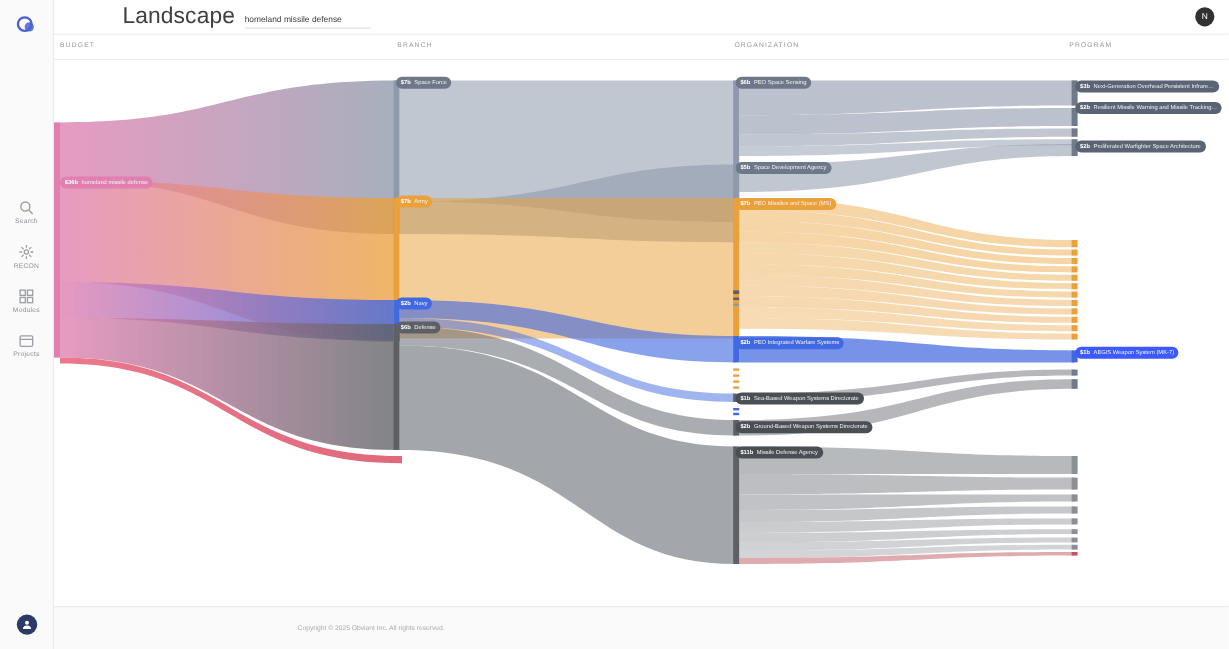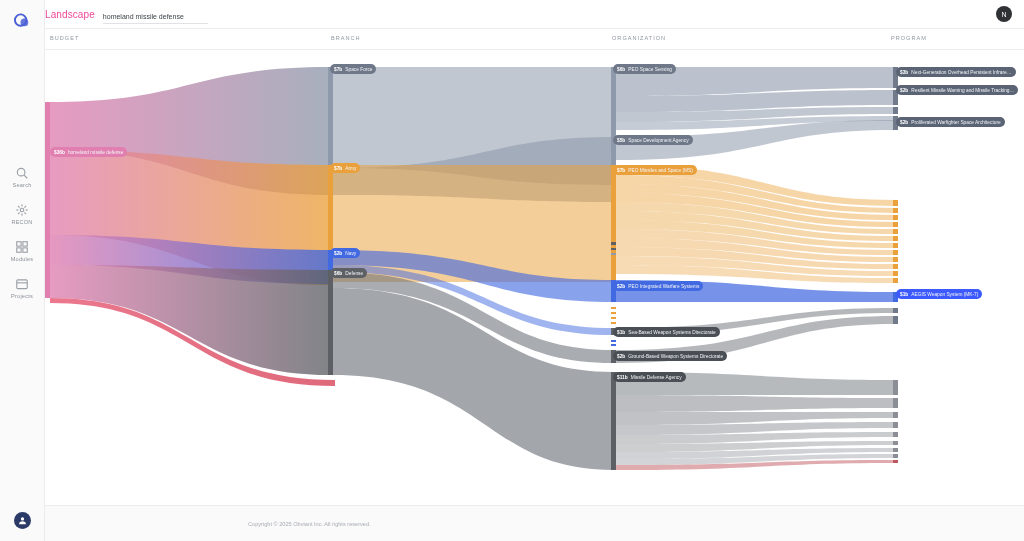--- a/index.html
+++ b/index.html
@@ -27,22 +27,22 @@
   .rail-label { font-size: 5.6px; color: #8c9199; letter-spacing: .2px;
     line-height: 7px; }
   .rail-bottom { position: absolute; bottom: 12px; left: 0; width: 45px;
     display: flex; justify-content: center; }
   .rail-avatar { width: 17px; height: 17px; border-radius: 50%;
     background: #2b3a67; display: flex; align-items: center; justify-content: center; }
 
   
   .header { position: absolute; left: 45px; top: 0; width: 979px; height: 28px;
     background: #fff; display: flex; align-items: center; }
-  .page-title { font-size: 10px; color: #ec4899; font-weight: 400;
-    letter-spacing: .1px; }
+  .page-title { font-size: 19px; color: #404040; font-weight: 400;
+    margin-left: 57px; letter-spacing: .1px; }
   .search-wrap { margin-left: 8px; position: relative; }
   .search-input { border: none; border-bottom: 1px solid #e2e2e6;
     font-size: 7px; color: #3c4148; width: 105px; padding: 2px 0 3px 0;
     background: transparent; outline: none; font-family: "Liberation Sans", sans-serif; }
   .user-avatar { position: absolute; right: 12px; top: 6px;
     width: 16px; height: 16px; border-radius: 50%; background: #2f3134;
     color: #fff; font-size: 7px; display: flex; align-items: center;
     justify-content: center; cursor: pointer; }
 
   

